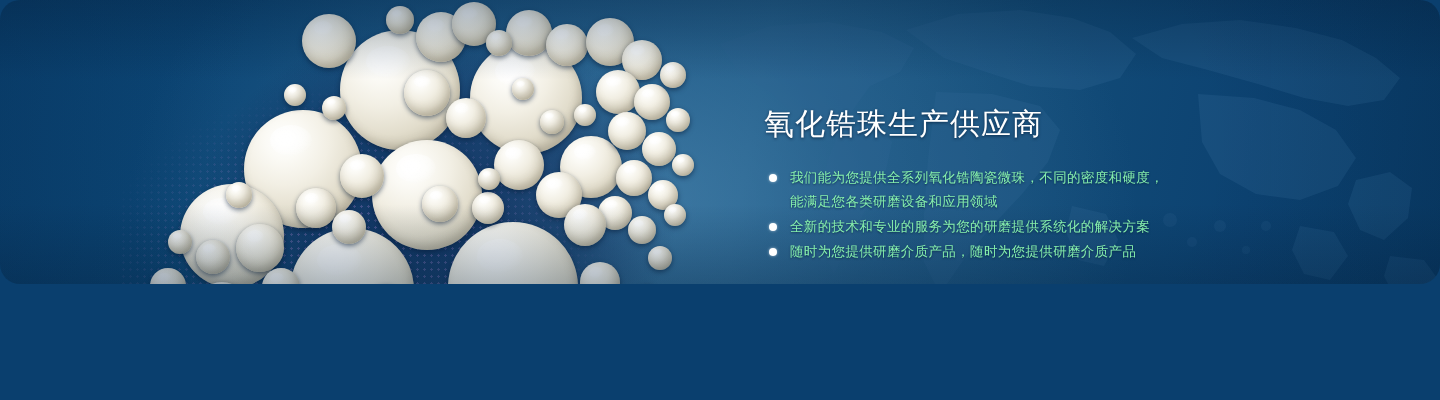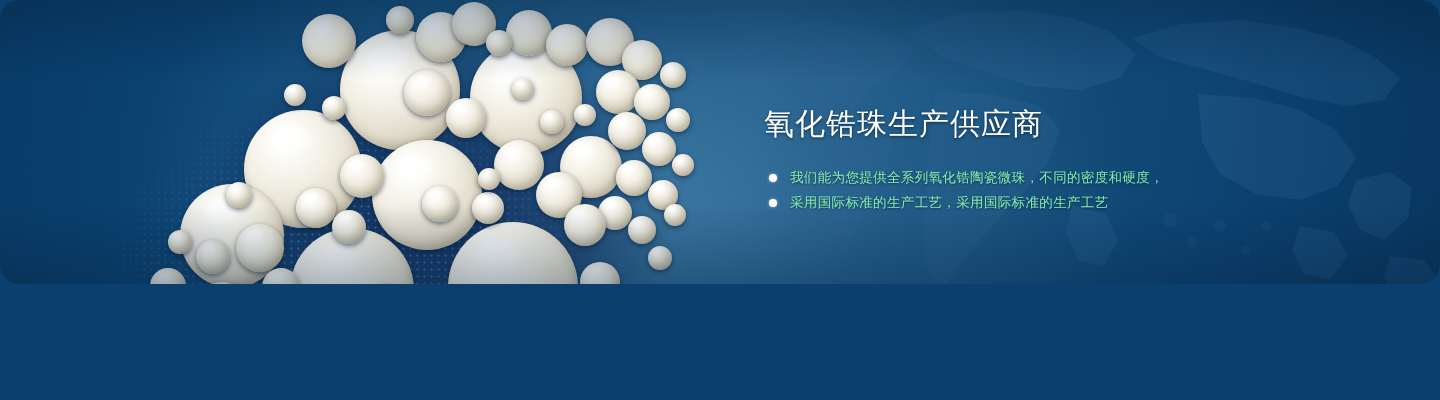--- a/index.html
+++ b/index.html
@@ -248,21 +248,26 @@
   <div class="bg-topshade"></div>
   <div class="bg-vignette"></div>
 
   <div class="content">
     <h1 class="headline">氧化锆珠生产供应商</h1>
 
     <ul class="bullets">
       <li class="bullet">
         <span class="dot"></span>
         <span>我们能为您提供全系列氧化锆陶瓷微珠，不同的密度和硬度，</span>
+        <span class="line2">能满足您各类研磨设备和应用领域</span>
       </li>
       <li class="bullet">
         <span class="dot"></span>
-        <span>采用国际标准的生产工艺，采用国际标准的生产工艺</span>
+        <span>全新的技术和专业的服务为您的研磨提供系统化的解决方案</span>
+      </li>
+      <li class="bullet">
+        <span class="dot"></span>
+        <span>随时为您提供研磨介质产品，随时为您提供研磨介质产品</span>
       </li>
     </ul>
   </div>
 
 </div>
 
 </body></html>

